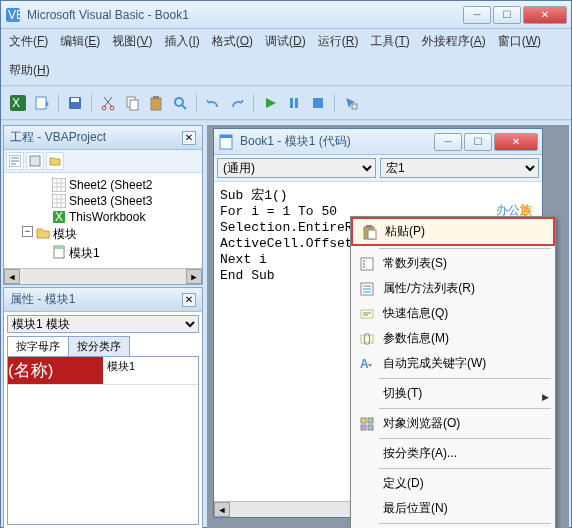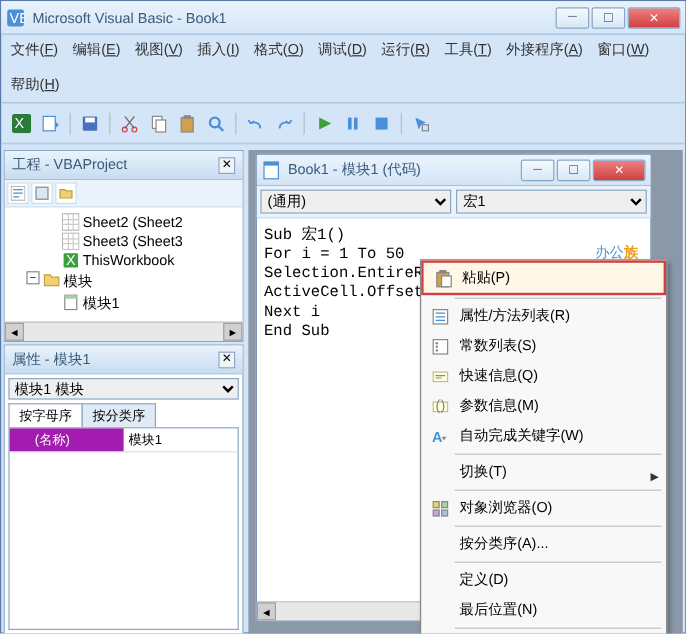--- a/index.html
+++ b/index.html
@@ -31,21 +31,21 @@
 .tree-ind{display:inline-block}
 .tree-exp{width:11px;height:11px;border:1px solid #888;text-align:center;line-height:9px;font-size:9px;margin-right:3px;background:#fff}
 .tree-ico{width:14px;height:14px;margin-right:3px}
 .props{flex:1;display:flex;flex-direction:column}
 .props select{margin:3px;border:1px solid #8aa8c6;font-size:12px}
 .tabs{display:flex;padding:0 3px}
 .tab{padding:2px 8px;border:1px solid #8aa8c6;border-bottom:none;background:#fff;margin-right:-1px;font-size:11px}
 .tab.inactive{background:#e0eaf5}
 .propgrid{border:1px solid #8aa8c6;margin:0 3px 3px;flex:1;background:#fff}
 .proprow{display:flex;border-bottom:1px solid #d8e0e8}
-.proprow .k{width:50%;padding:2px 21px;background:#a21caf;color:#fff;font-size:11px}
+.proprow .k{width:50%;padding:2px 0;background:#b91c1c;color:#fff;font-size:17px}
 .proprow .v{width:50%;padding:2px 4px;font-size:11px}
 .rightpane{flex:1;margin-left:4px;position:relative;background:#8a98a8}
 .codewin{position:absolute;left:6px;top:3px;width:330px;height:390px;border:1px solid #5a7ba8;background:#fff;display:flex;flex-direction:column}
 .codewin .titlebar{height:26px}
 .code-dd{display:flex;padding:3px;gap:4px;background:#eaf3fc;border-bottom:1px solid #c8dcf0}
 .code-dd select{flex:1;border:1px solid #8aa8c6;font-size:12px;padding:1px}
 .codearea{flex:1;padding:6px;font-family:"Courier New",monospace;font-size:13px;line-height:16px;white-space:pre;position:relative;overflow:hidden}
 .watermark{position:absolute;right:10px;top:60px;pointer-events:none;text-align:right}
 .wm1{font-size:28px;font-weight:normal;color:#4a90d9}
 .wm1 b{color:#f0a020}
@@ -339,35 +339,35 @@
           <rect x="7" y="6" width="8" height="9" fill="#fff" stroke="#888"></rect>
         </svg>
       </span>
     <span class="clbl">粘贴(P)</span>
   </div>
   <div class="ctxsep"></div>
   <div class="ctxitem">
     <span class="cico">
         <svg width="16" height="16">
           <rect x="2" y="2" width="12" height="12" fill="#fff" stroke="#888"></rect>
-          <path d="M4 5h8M4 8h8M4 11h8" stroke="#4a90d9"></path>
-        </svg>
-      </span>
-    <span class="clbl">属性/方法列表(R)</span>
-  </div>
-  <div class="ctxitem">
-    <span class="cico">
-        <svg width="16" height="16">
-          <rect x="2" y="2" width="12" height="12" fill="#fff" stroke="#888"></rect>
           <circle cx="5" cy="5" r="1" fill="#888"></circle>
           <circle cx="5" cy="8" r="1" fill="#888"></circle>
           <circle cx="5" cy="11" r="1" fill="#888"></circle>
         </svg>
       </span>
     <span class="clbl">常数列表(S)</span>
+  </div>
+  <div class="ctxitem">
+    <span class="cico">
+        <svg width="16" height="16">
+          <rect x="2" y="2" width="12" height="12" fill="#fff" stroke="#888"></rect>
+          <path d="M4 5h8M4 8h8M4 11h8" stroke="#4a90d9"></path>
+        </svg>
+      </span>
+    <span class="clbl">属性/方法列表(R)</span>
   </div>
   <div class="ctxitem">
     <span class="cico">
         <svg width="16" height="16">
           <rect x="2" y="4" width="12" height="8" fill="#ffffe0" stroke="#c0c080"></rect>
           <path d="M4 7h8M4 9h5" stroke="#888"></path>
         </svg>
       </span>
     <span class="clbl">快速信息(Q)</span>
   </div>

